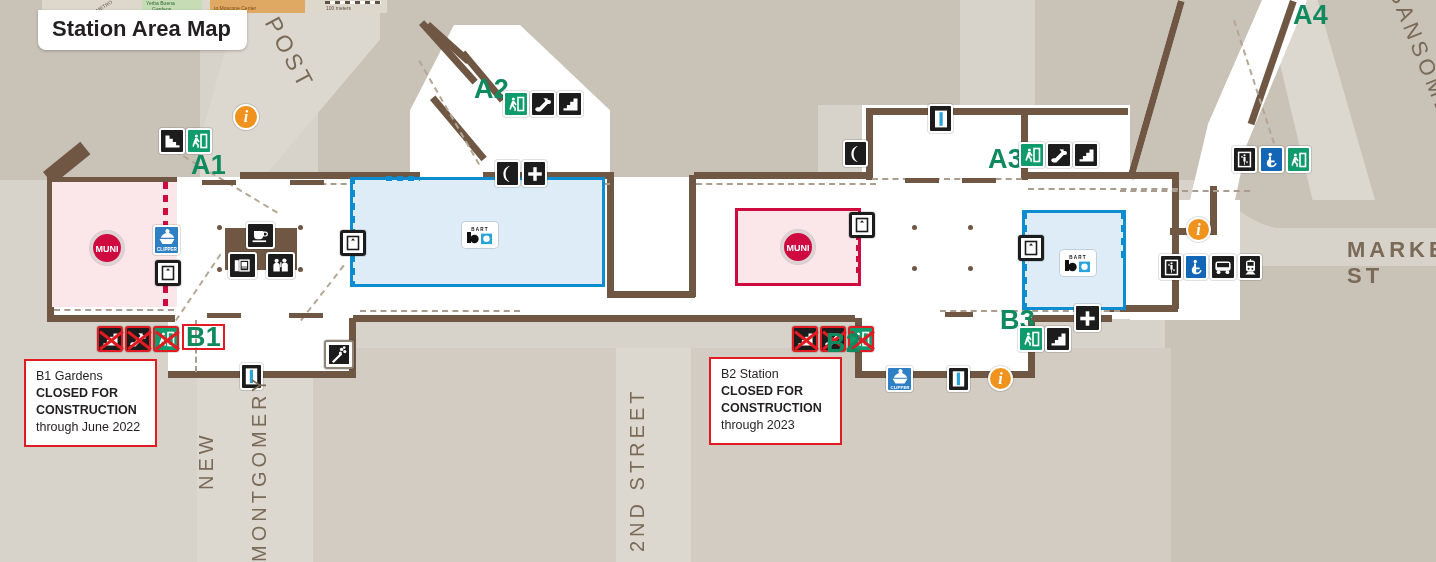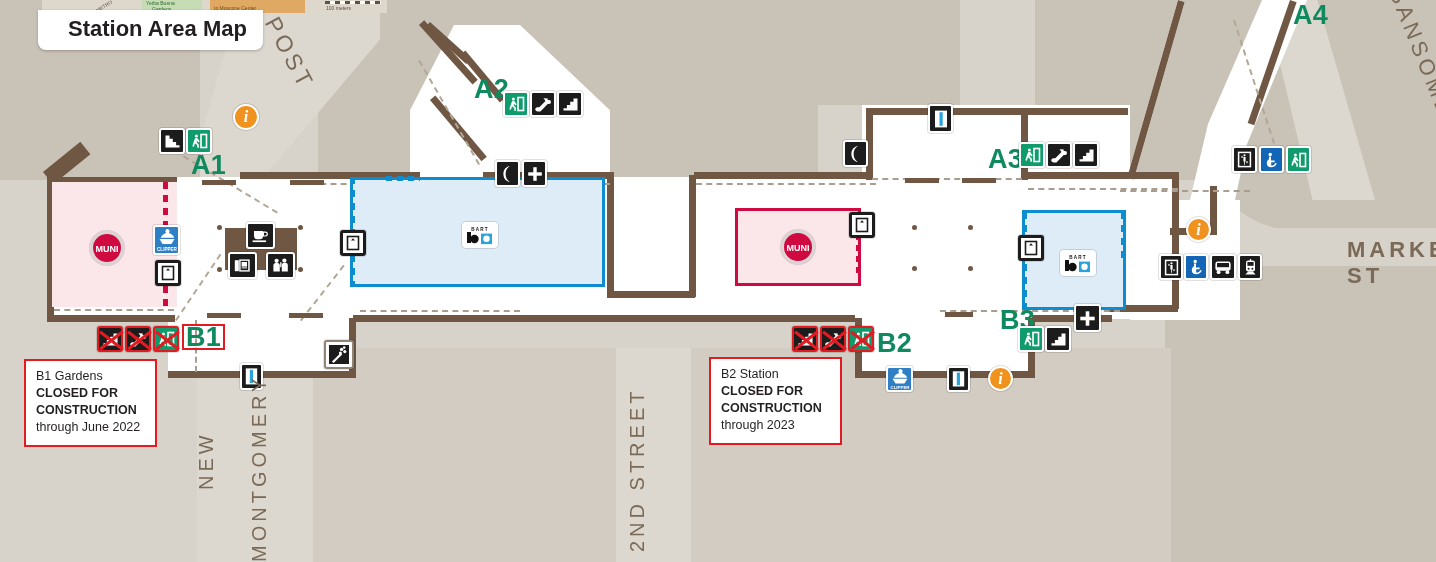--- a/index.html
+++ b/index.html
@@ -87,21 +87,21 @@
     position:absolute; color:#231f20; font-weight:bold; font-size:15.5px;
     line-height:19px; white-space:pre-line;
   }
   .planview {
     position:absolute; color:#231f20; font-weight:bold; font-size:20px;
   }
 
   
   .plaque {
     position:absolute; background:#fff; border-radius:0 0 8px 8px;
-    padding:6px 16px 8px 30px; font-size:22px; font-weight:bold; color:#231f20;
+    padding:6px 16px 8px 14px; font-size:22px; font-weight:bold; color:#231f20;
     box-shadow:0 1px 3px rgba(0,0,0,.25);
   }
 
   
   .notice {
     position:absolute; background:#fff; border:2px solid #e11b22;
     padding:7px 10px 9px 10px; font-size:12.5px; color:#231f20;
     line-height:17px; width:133px;
   }
   .notice b { font-weight:bold; display:block; }
@@ -540,21 +540,21 @@
       <path d="M9.5 1.2l4.4.3-1.1 4.2z" fill="#fff"></path>
     </svg>
   </div>
   <div class="ic closed" style="left:848px;top:326px;width:26px;height:26px;background:#0f9b6c;">
     <svg width="17" height="16" viewBox="0 0 17 16">
       <rect x="10" y="1.5" width="5.5" height="13" fill="none" stroke="#fff" stroke-width="1.6"></rect>
       <circle cx="5.4" cy="3" r="1.5" fill="#fff"></circle>
       <path d="M4.2 5h2.1l2.4 3.4-1.3 1-1.6-2v2l2.1 2.3v3.1H6.3v-2.5L4 10.2l-1.1 3.5-1.6-.5 1.7-5.3z" fill="#fff"></path>
     </svg>
   </div>
-  <div class="ent" style="left:877px;top:328px;">B2</div>
+  <div class="ent" style="left:826px;top:328px;">B2</div>
 
   <div class="notice" style="left:709px;top:357px;">
     <span>B2 Station</span>
     <b>CLOSED FOR</b>
     <b>CONSTRUCTION</b>
     <span>through 2023</span>
   </div>
 
   <div class="ent" style="left:1000px;top:305px;">B3</div>
   <div class="ic green" style="left:1018px;top:326px;width:26px;height:26px;">

